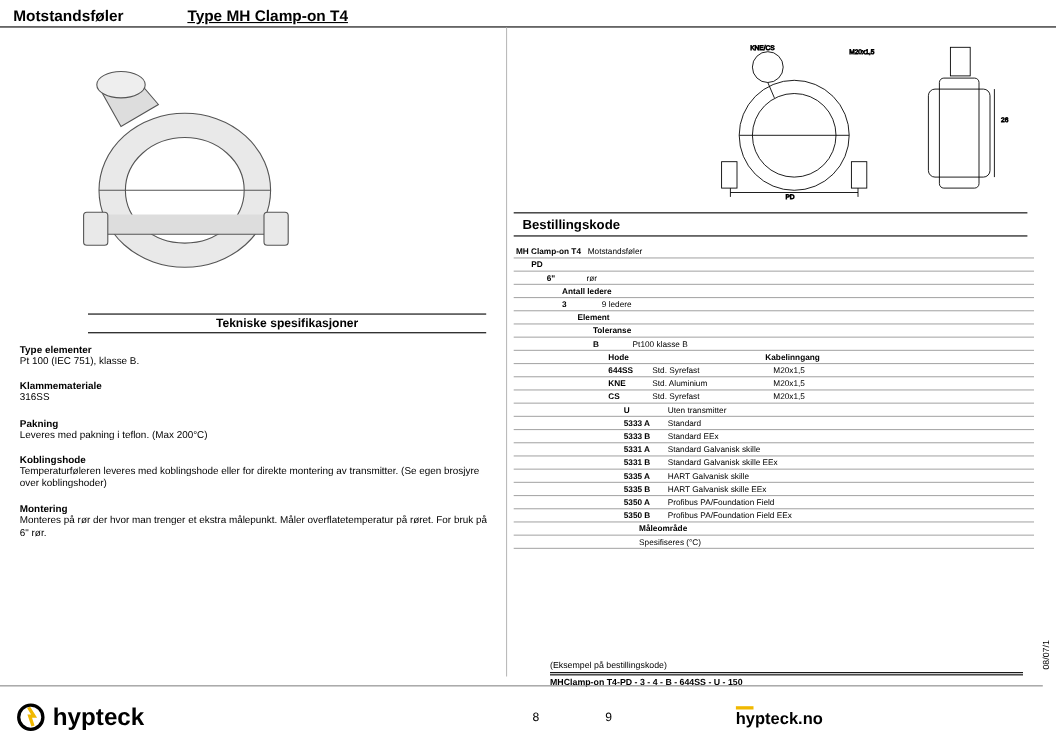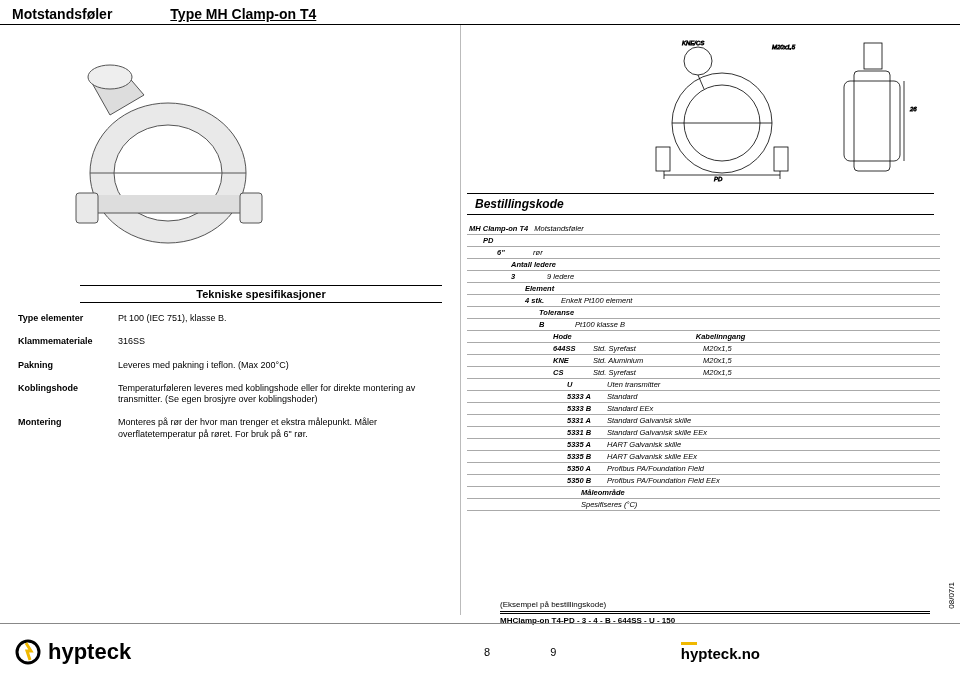--- a/index.html
+++ b/index.html
@@ -29,35 +29,34 @@
   .left {
     width: 460px;
     padding: 10px 0 0 0;
     position: relative;
   }
   .right {
     width: 490px;
     padding: 8px 10px 0 0;
     position: relative;
     border-left: 1px solid #bbb;
-    font-style: italic;
   }
   
   .specbox-title {
     border: 1px solid #000;
     border-left: none;
     border-right: none;
     padding: 2px 8px;
     font-weight: bold;
     font-size: 11px;
     margin: 0 18px 10px 80px;
     text-align: center;
   }
   .specs { margin: 0 10px 0 18px; }
-  .srow { display:flex; margin-bottom: 12px; font-size: 9px;}
+  .srow { display:flex; margin-bottom: 12px; font-size: 9px; flex-direction: column;}
   .slabel { width: 100px; font-weight: bold; }
   .sval { flex:1; line-height: 1.25; }
   
   .drawing-left {
     position: relative;
     margin: 10px 0 20px 40px;
     width: 260px; height: 220px;
   }
   .drawing-right {
     position:absolute; top:10px; right:16px;
@@ -100,21 +99,21 @@
   }
   .example .lbl { border-bottom:1px solid #000; padding-bottom:2px;}
   .example .codeline { font-weight:bold; padding-top:2px; border-top:1px solid #000; margin-top:1px;}
   .doc-rev{
     position:absolute; bottom:70px; right:4px;
     writing-mode:sideways-lr; text-orientation:mixed;
     font-size:8px;
   }
   
   .footer {
-    position:absolute; bottom:0; left:0; right:0;
+    position:absolute; bottom:0; left:0; right:12px;
     height: 56px;
     border-top:1px solid #888;
     display:flex; align-items:center;
   }
   .logo {
     display:flex; align-items:center; gap:6px;
     margin-left: 14px;
     width: 440px;
   }
   .logotype { font-size: 22px; font-weight: bold; letter-spacing: 0px;}
@@ -222,24 +221,20 @@
       <div class="trow ind3">
         <span class="cell hdr2">Antall ledere</span>
       </div>
       <div class="trow ind3">
         <span class="cell code">3</span>
         <span class="cell">9 ledere</span>
       </div>
       <div class="trow ind4">
         <span class="cell hdr2">Element</span>
       </div>
-      <div class="trow ind4">
-        <span class="cell code">4 stk.</span>
-        <span class="cell">Enkelt Pt100 element</span>
-      </div>
       <div class="trow ind5">
         <span class="cell hdr2">Toleranse</span>
       </div>
       <div class="trow ind5">
         <span class="cell code">B</span>
         <span class="cell">Pt100 klasse B</span>
       </div>
 
       <div class="trow ind6 hode-header">
         <span class="cell hdr2">Hode</span>

